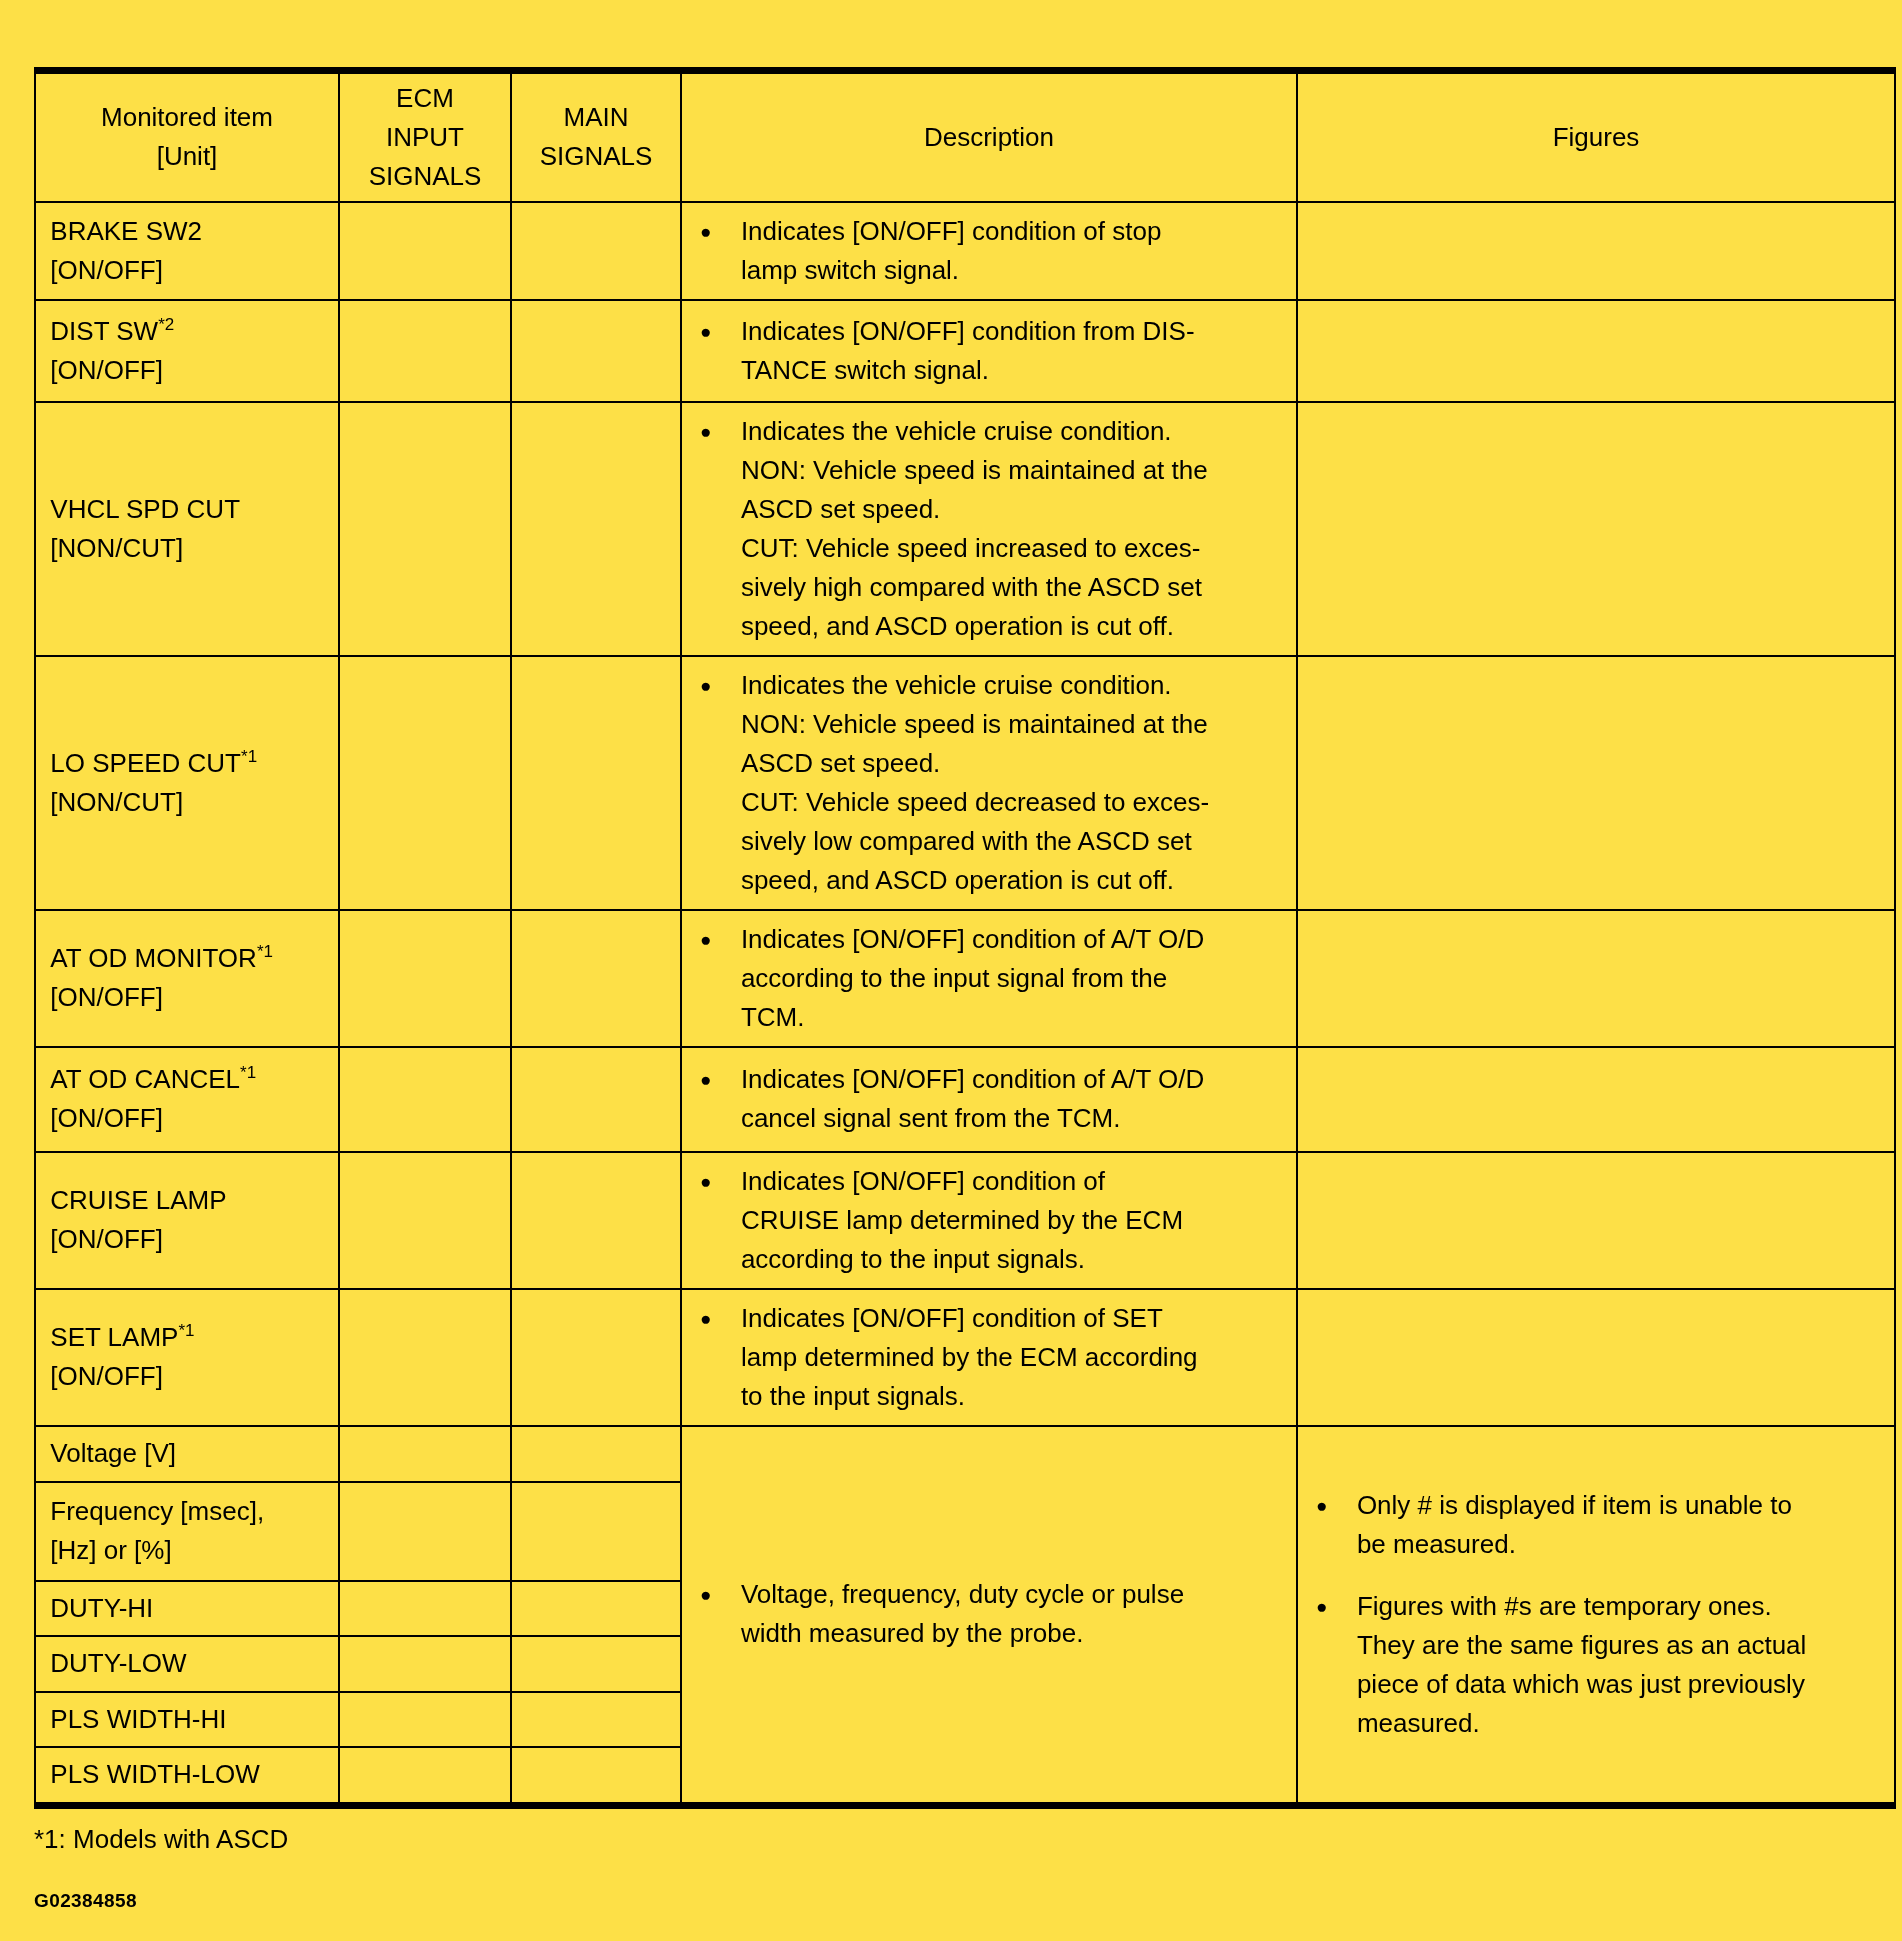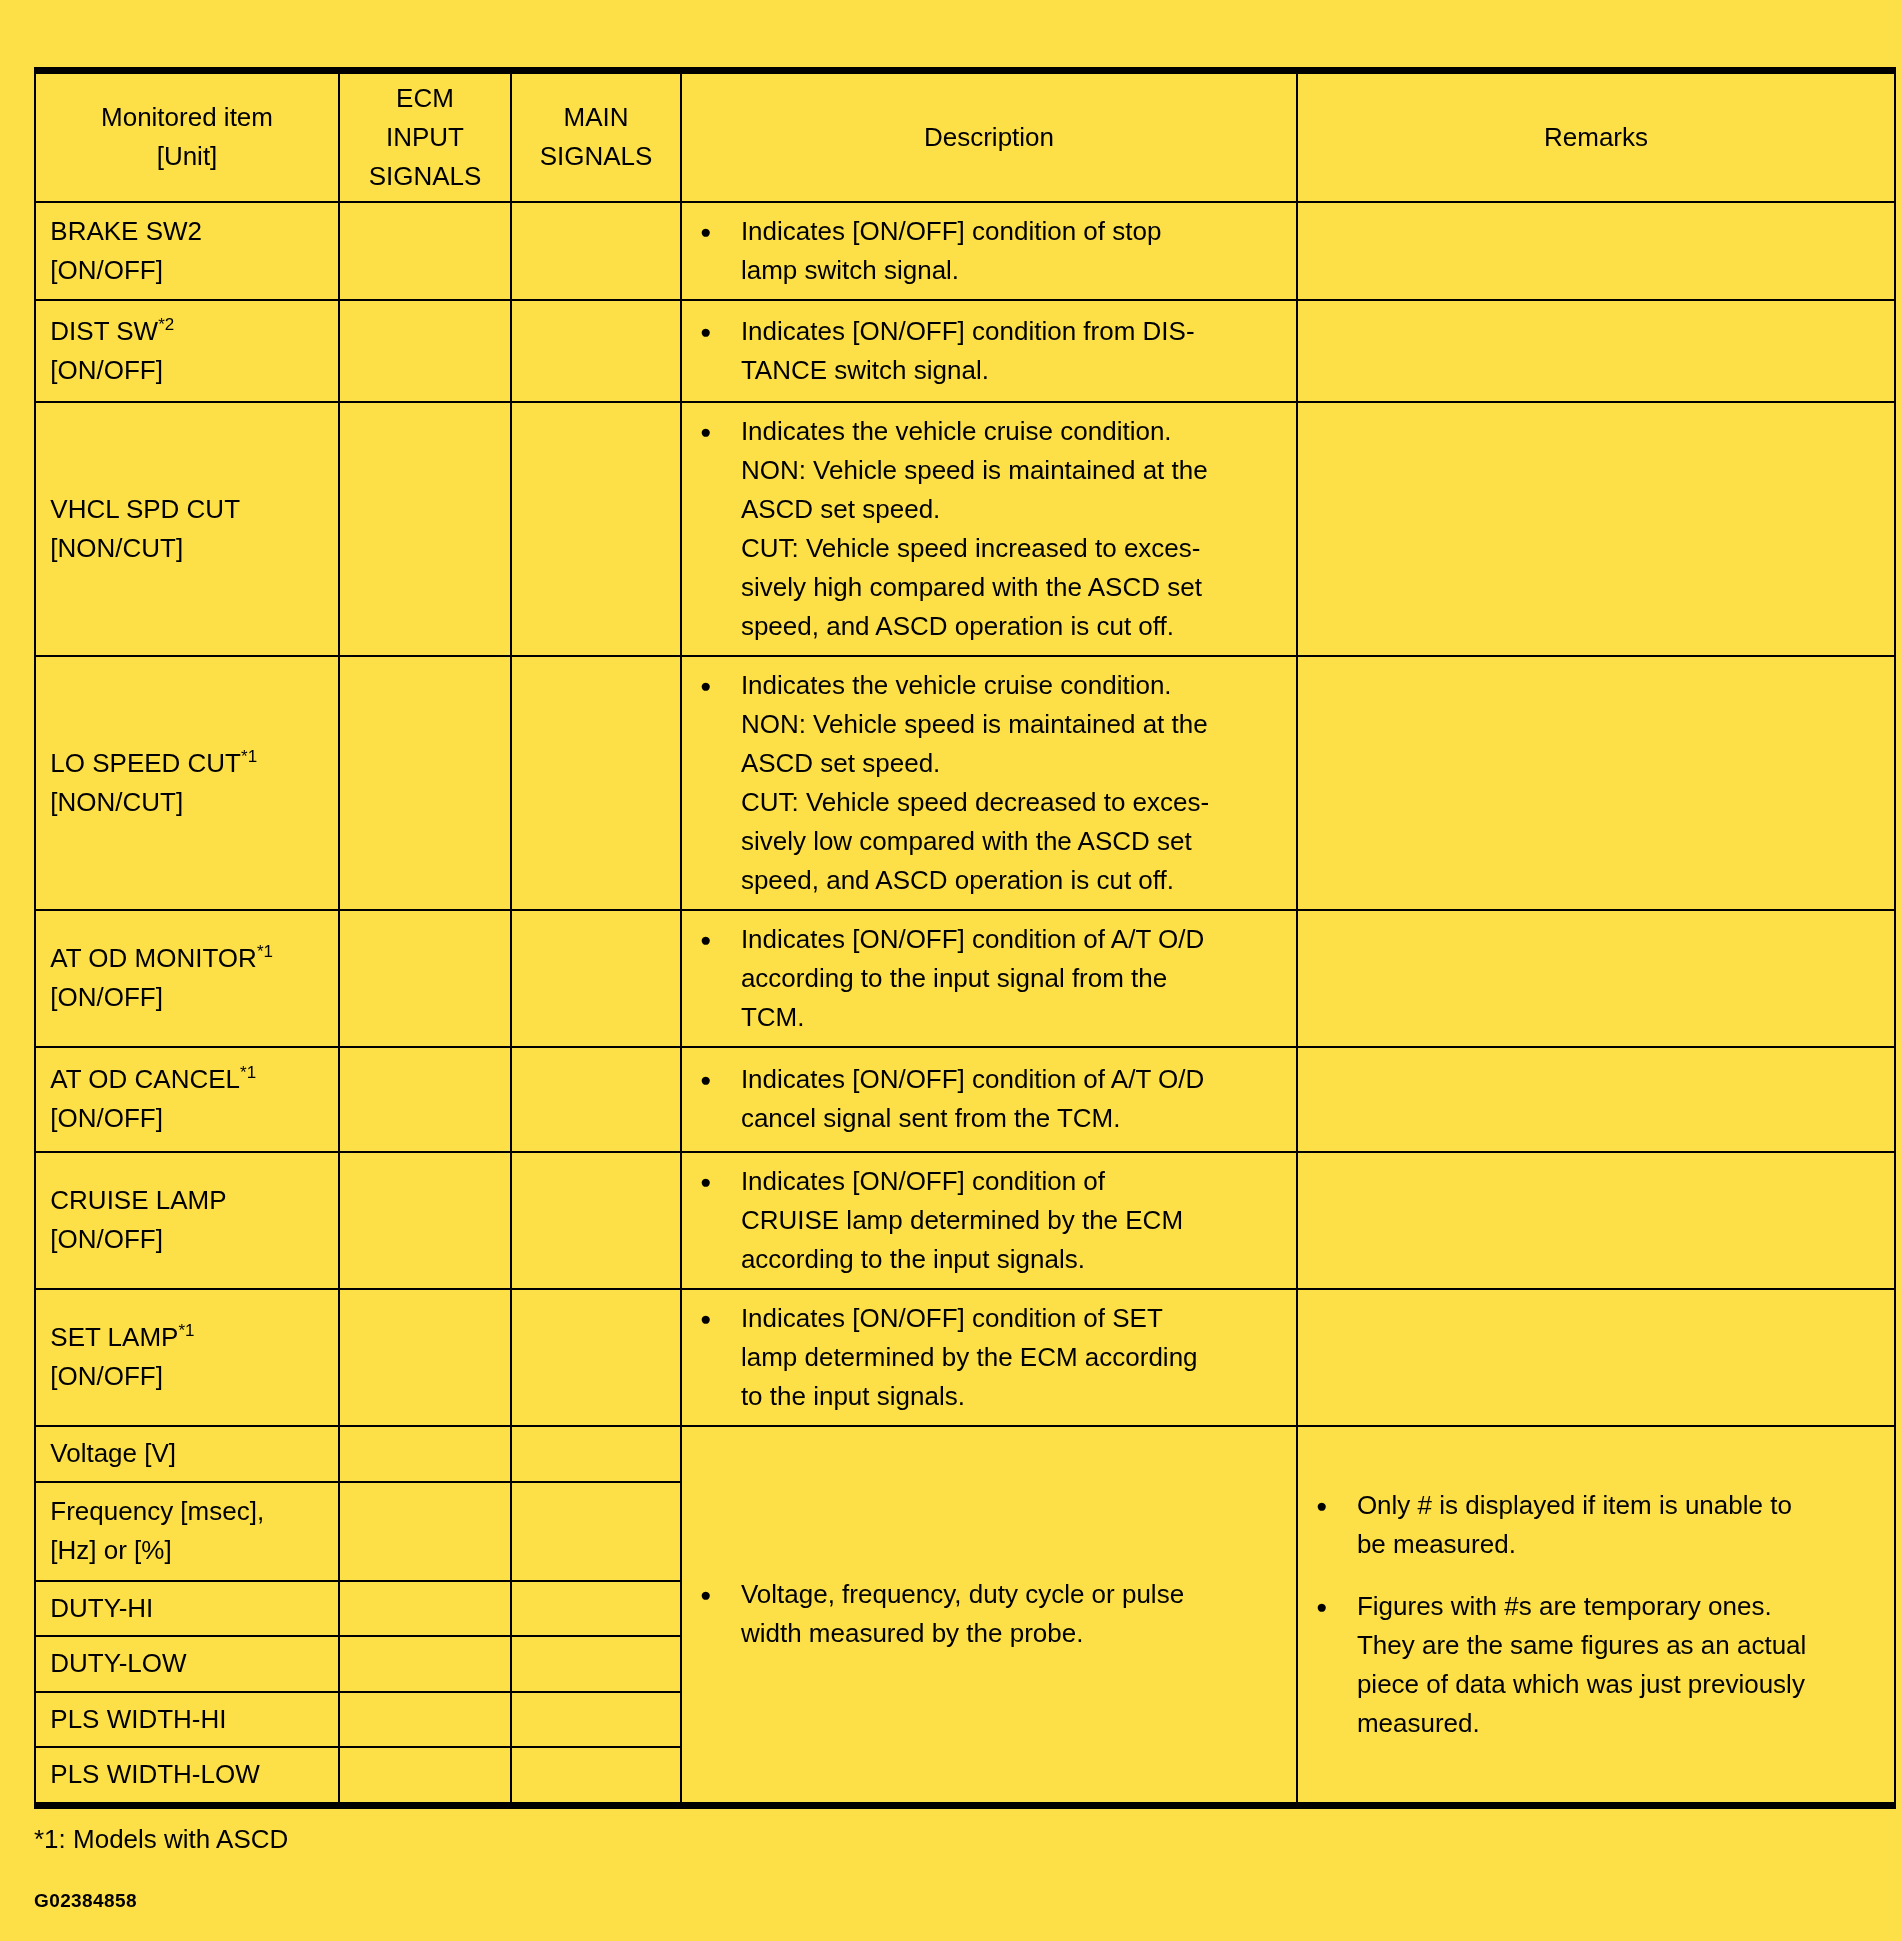--- a/index.html
+++ b/index.html
@@ -102,21 +102,21 @@
     <thead>
       <tr>
         <th>Monitored item
 [Unit]</th>
         <th>ECM
 INPUT
 SIGNALS</th>
         <th>MAIN
 SIGNALS</th>
         <th>Description</th>
-        <th>Remarks</th>
+        <th>Figures</th>
       </tr>
     </thead>
     <tbody id="table-body">
         <tr style="height: 84px;">
           <td class="item-cell">
             <div class="item-line">BRAKE SW2</div>
             <div class="item-line">[ON/OFF]</div>
           </td>
           <td class="signal-cell"></td>
           <td class="signal-cell"></td>

